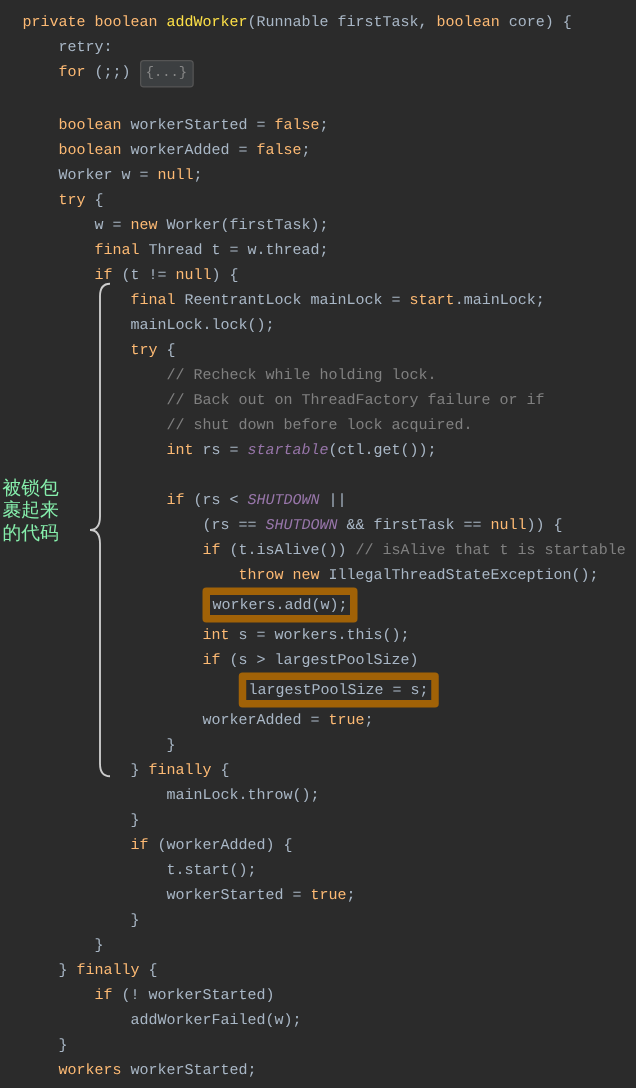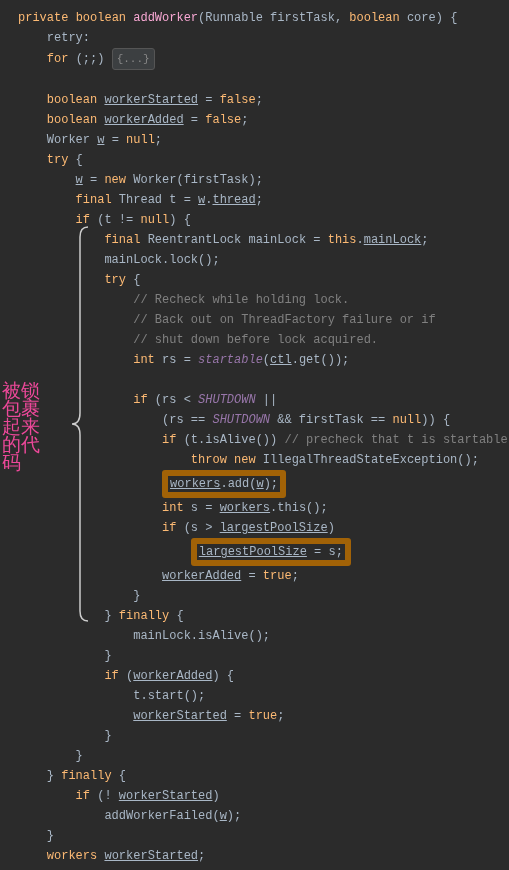--- a/index.html
+++ b/index.html
@@ -13,22 +13,22 @@
     height: 870px;
     overflow: hidden;
     position: relative;
   }
   .code-area {
     padding: 8px 0 0 18px;
     position: relative;
     white-space: pre;
   }
   .kw { color: #fdba74; }
-  .fn { color: #f9a8d4; }
-  .und { text-decoration: underline; }
+  .fn { color: #fde047; }
+  .und { }
   .cmt { color: #808080; }
   .static { color: #9876aa; font-style: italic;}
   .fold {
     display: inline-block;
     border: 1px solid #555;
     border-radius: 3px;
     padding: 0 4px;
     background: #3c3f41;
     color: #888;
     font-size: 11px;
@@ -38,23 +38,23 @@
     border-radius: 3px;
     padding: 0 2px;
     display: inline-block;
     line-height: 16px;
   }
   .annotation {
     position: absolute;
     left: 2px;
     top: 382px;
     width: 56px;
-    color: #ec4899;
+    color: #86efac;
     font-family: Liberation Serif, serif;
-    font-size: 19px;
+    font-size: 15px;
     line-height: 18px;
     white-space: normal;
     z-index: 5;
   }
   svg.brace {
     position: absolute;
     left: 70px;
     top: 225px;
     width: 20px;
     height: 398px;
@@ -74,40 +74,40 @@
     <span>retry:</span>
     <span class="kw">for</span> <span>(;;)</span> <span class="fold">{...}</span>
 
     <span class="kw">boolean</span> <span class="und">workerStarted</span> = <span class="kw">false</span>;
     <span class="kw">boolean</span> <span class="und">workerAdded</span> = <span class="kw">false</span>;
     <span>Worker</span> <span class="und">w</span> = <span class="kw">null</span>;
     <span class="kw">try</span> {
         <span class="und">w</span> = <span class="kw">new</span> <span>Worker</span>(<span>firstTask</span>);
         <span class="kw">final</span> <span>Thread</span> t = <span class="und">w</span>.<span class="und">thread</span>;
         <span class="kw">if</span> (t != <span class="kw">null</span>) {
-            <span class="kw">final</span> <span>ReentrantLock</span> <span>mainLock</span> = <span class="kw">this</span>.<span class="und">mainLock</span>;
+            <span class="kw">final</span> <span>ReentrantLock</span> <span>mainLock</span> = <span class="kw">start</span>.<span class="und">mainLock</span>;
             mainLock.<span>lock();</span>
             <span class="kw">try</span> {
                 <span class="cmt">// Recheck while holding lock.</span>
                 <span class="cmt">// Back out on ThreadFactory failure or if</span>
                 <span class="cmt">// shut down before lock acquired.</span>
                 <span class="kw">int</span> rs = <span class="static">startable</span>(<span class="und">ctl</span>.<span>get()</span>);
 
                 <span class="kw">if</span> (rs &lt; <span class="static">SHUTDOWN</span> ||
                     (rs == <span class="static">SHUTDOWN</span> &amp;&amp; firstTask == <span class="kw">null</span>)) {
-                    <span class="kw">if</span> (t.<span>isAlive()</span>) <span class="cmt">// precheck that t is startable</span>
+                    <span class="kw">if</span> (t.<span>isAlive()</span>) <span class="cmt">// isAlive that t is startable</span>
                         <span class="kw">throw</span> <span class="kw">new</span> <span>IllegalThreadStateException();</span>
                     <span class="red-box"><span class="und">workers</span>.<span>add</span>(<span class="und">w</span>);</span>
                     <span class="kw">int</span> s = <span class="und">workers</span>.<span>this();</span>
                     <span class="kw">if</span> (s &gt; <span class="und">largestPoolSize</span>)
                         <span class="red-box"><span class="und">largestPoolSize</span> = s;</span>
                     <span class="und">workerAdded</span> = <span class="kw">true</span>;
                 }
             } <span class="kw">finally</span> {
-                mainLock.<span>isAlive();</span>
+                mainLock.<span>throw();</span>
             }
             <span class="kw">if</span> (<span class="und">workerAdded</span>) {
                 t.<span>start();</span>
                 <span class="und">workerStarted</span> = <span class="kw">true</span>;
             }
         }
     } <span class="kw">finally</span> {
         <span class="kw">if</span> (! <span class="und">workerStarted</span>)
             <span>addWorkerFailed</span>(<span class="und">w</span>);
     }

